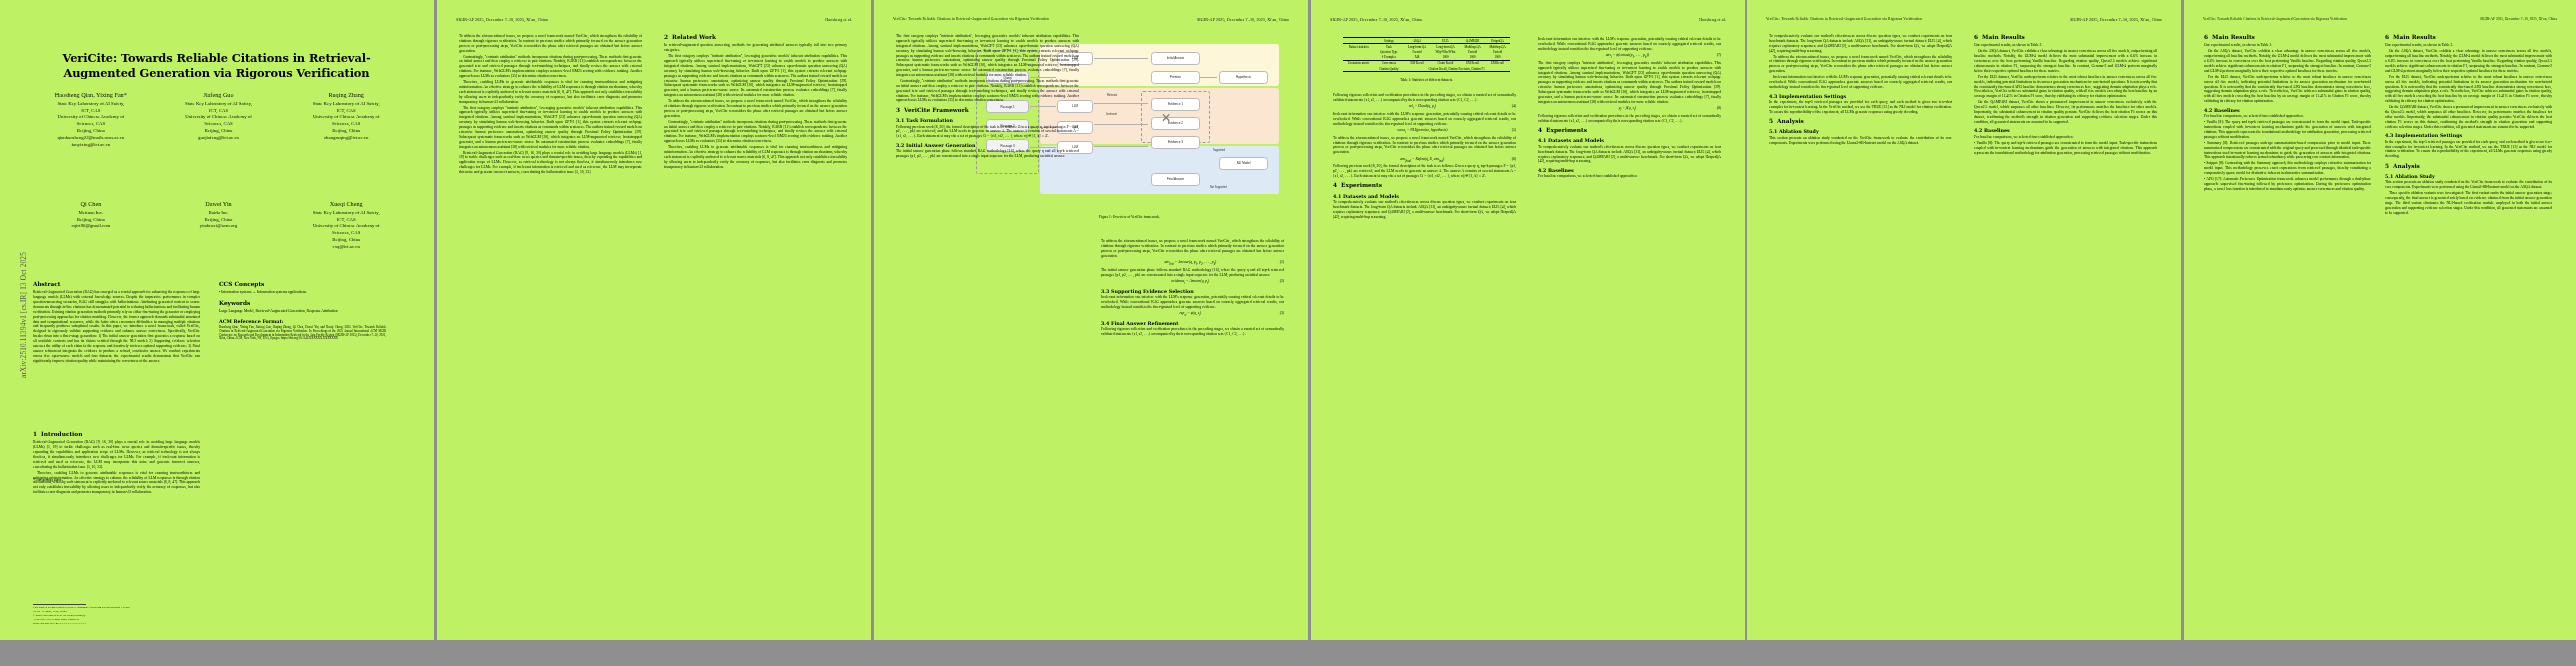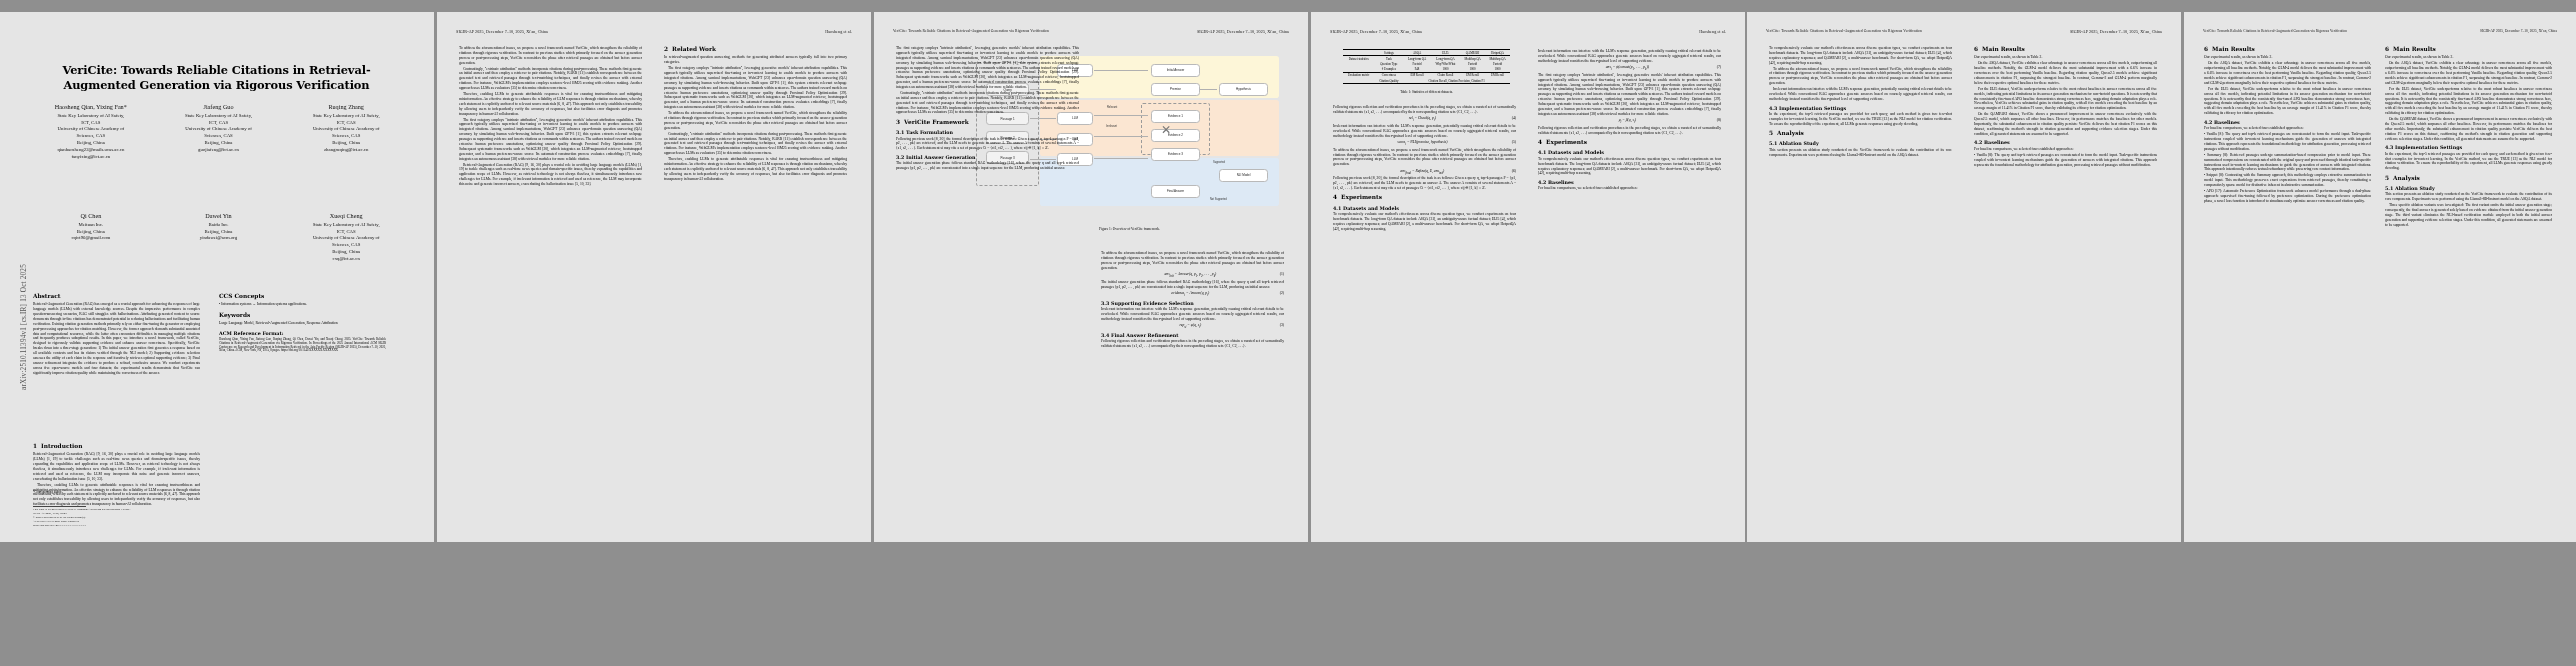--- a/index.html
+++ b/index.html
@@ -1,18 +1,18 @@
 <!DOCTYPE html>
 <html style="font-size:9px"><head>
 <meta charset="utf-8">
 <style>
   html,body{margin:0;padding:0;background:#8a8a8a;}
   body{font-family:"Liberation Serif", serif;}
   .sheet{position:relative;width:2576px;height:667px;background:#8f8f8f;overflow:hidden;}
-  .page{position:absolute;top:12px;height:530px;background:#e5e5e5;overflow:hidden;}
+  .page{position:absolute;top:0;height:640px;background:#bef264;overflow:hidden;}
   .p1{left:0;width:434px;}
   .p2{left:437px;width:434px;}
   .p3{left:874px;width:434px;}
   .p4{left:1311px;width:434px;}
   .p5{left:1747px;width:434px;}
   .p6{left:2184px;width:392px;}
 
   .hdr{position:absolute;top:16.7px;font-size:4.1px;color:#111;letter-spacing:0.1px;white-space:nowrap;}
   .hdr.left{left:19px;}
   .hdr.right{right:19px;}

